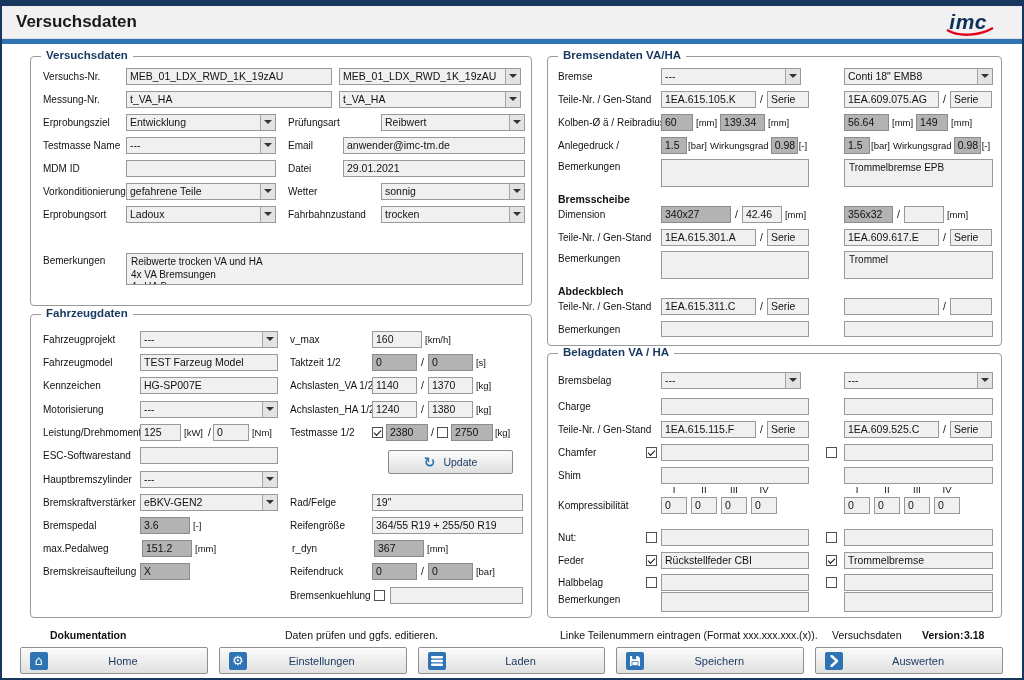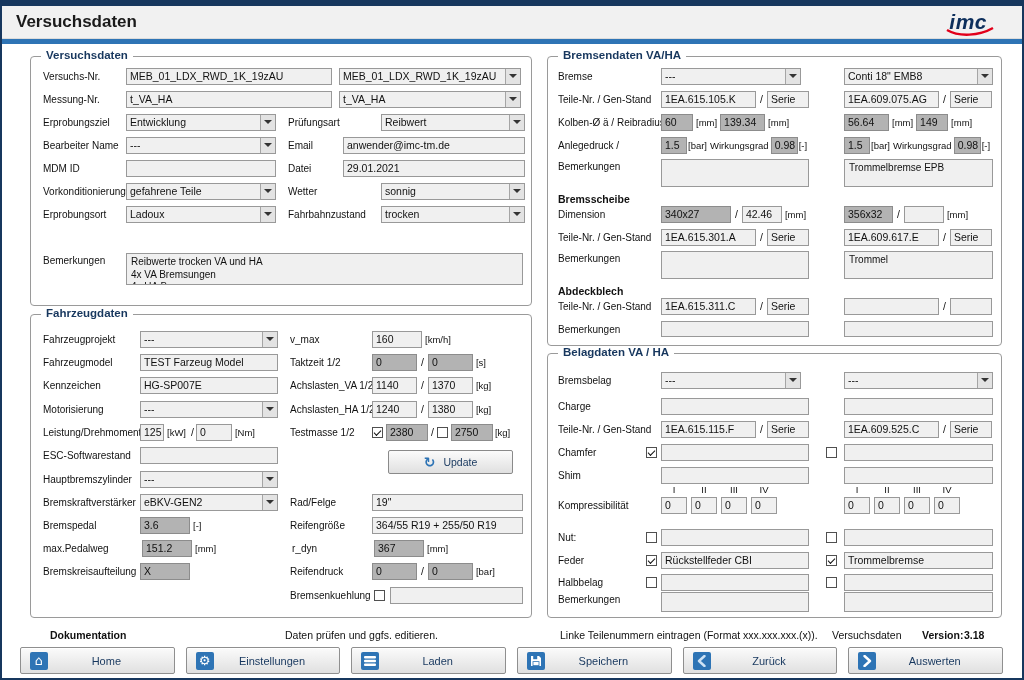--- a/index.html
+++ b/index.html
@@ -89,21 +89,21 @@
             <span class="ar"></span>
         </div>
         <span class="lb" style="width:93px;margin-left:12px">Prüfungsart</span>
         <div class="fd cb" style="width:144px">
           <span class="tx">Reibwert</span>
             <span class="ar"></span>
         </div>
       </div>
 
       <div class="row" style="top:79px">
-        <span class="lb" style="width:83px">Bearbeiter Name</span>
+        <span class="lb" style="width:83px">Testmasse Name</span>
         <div class="fd cb" style="width:150px">
           <span class="tx">---</span>
             <span class="ar"></span>
         </div>
         <span class="lb" style="width:55px;margin-left:12px">Email</span>
         <div class="fd" style="width:182px">anwender@imc-tm.de</div>
       </div>
 
       <div class="row" style="top:102px">
         <span class="lb" style="width:83px">MDM ID</span>
@@ -206,21 +206,21 @@
           <div class="fd" style="width:45px">1240</div>
           <span class="sl">/</span>
           <div class="fd" style="width:45px">1380</div>
           <span class="un">[kg]</span>
         </span>
       </div>
 
       <div class="row" style="top:108px">
         <span class="lb" style="width:97px">Leistung/Drehmoment</span>
         <span class="cell" style="width:138px">
-          <div class="fd" style="width:24px">125</div>
+          <div class="fd" style="width:41px">125</div>
           <span class="un">[kW]</span>
           <span class="sl" style="margin:0 2px">/</span>
           <div class="fd" style="width:36px">0</div>
           <span class="un">[Nm]</span>
         </span>
         <span class="lb" style="width:82px;margin-left:12px">Testmasse 1/2</span>
         <span class="cell" style="flex:1">
           <span class="ck on"></span>
           <div class="fd gy" style="width:42px;margin-left:3px">2380</div>
           <span class="sl" style="margin:0 3px">/</span>
@@ -639,28 +639,20 @@
               <rect x="3.2" y="1" width="4" height="3.2" fill="#2e74b5"></rect>
               <rect x="2.6" y="6.2" width="6.8" height="4.8" fill="#2e74b5"></rect>
               <rect x="3.4" y="7" width="5.2" height="3.2" fill="#fff"></rect>
             </svg>
         </span>
         <span class="bl">Speichern</span>
       </div>
       <div class="btn">
         <span class="bi">
           <svg width="12" height="12" viewBox="0 0 12 12">
-              <path d="M8.5 1 L3 6 L8.5 11" fill="none" stroke="#cfe3f5" stroke-width="2.4" stroke-linecap="round" stroke-linejoin="round"></path>
-            </svg>
-        </span>
-        <span class="bl">Zurück</span>
-      </div>
-      <div class="btn">
-        <span class="bi">
-          <svg width="12" height="12" viewBox="0 0 12 12">
               <path d="M3.5 1 L9 6 L3.5 11" fill="none" stroke="#fff" stroke-width="2.4" stroke-linecap="round" stroke-linejoin="round"></path>
             </svg>
         </span>
         <span class="bl">Auswerten</span>
       </div>
     </div>
 
   </div>
 </div>
 

